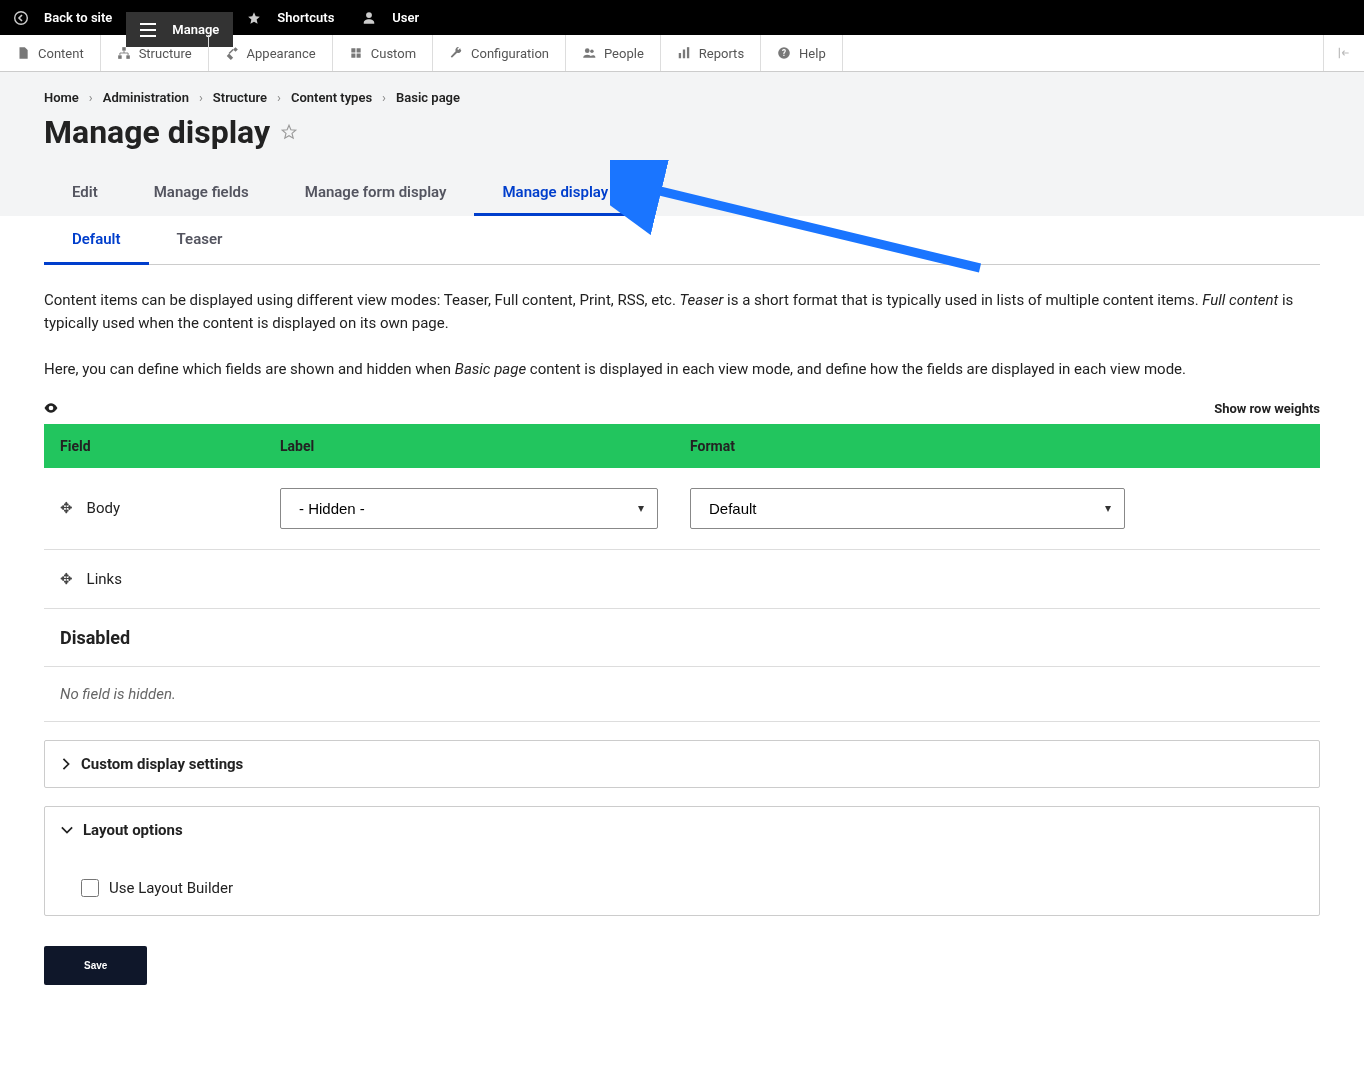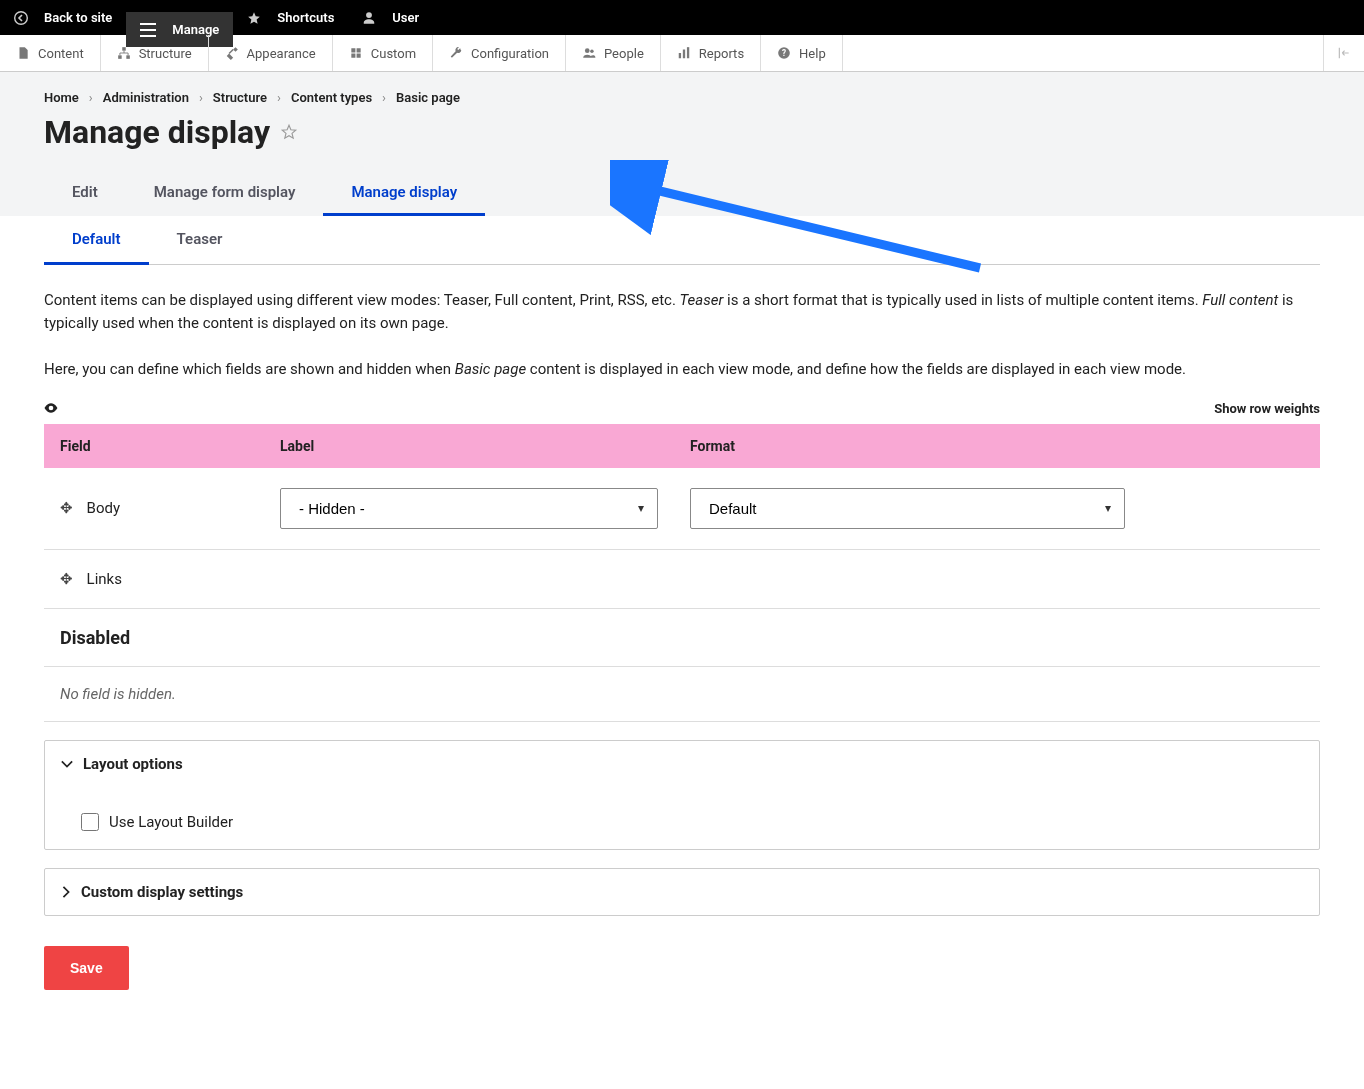--- a/index.html
+++ b/index.html
@@ -40,21 +40,21 @@
 
 
 .desc { margin: 24px 0 12px 0; font-size: 15px; line-height: 1.5; color: #222; }
 .desc em { font-style: italic; }
 
 
 .weights-row { display: flex; justify-content: space-between; align-items: center; gap: 6px; margin: 20px 0 8px 0; font-size: 13px; font-weight: 700; cursor: pointer; }
 
 
 .field-table { width: 100%; border-collapse: collapse; }
-.field-table thead th { background: #f9a8d4; text-align: left; padding: 14px 16px; font-size: 14px; font-weight: 700; }
+.field-table thead th { background: #22c55e; text-align: left; padding: 14px 16px; font-size: 14px; font-weight: 700; }
 .field-table tbody tr { border-bottom: 1px solid #ddd; }
 .field-table tbody td { padding: 20px 16px; font-size: 15px; vertical-align: middle; }
 .drag-cell { display: flex; align-items: center; gap: 14px; }
 .drag-handle { cursor: move; font-size: 15px; color: #444; }
 
 
 .select-wrap { position: relative; display: inline-block; width: 100%; max-width: 395px; }
 .select-wrap select { width: 100%; padding: 11px 38px 11px 18px; font-size: 15px; border: 1px solid #888; background: #fff; appearance: none; cursor: pointer; border-radius: 2px; }
 .select-wrap .chev { position: absolute; right: 14px; top: 50%; transform: translateY(-50%); pointer-events: none; font-size: 12px; color: #333; }
 
@@ -63,21 +63,21 @@
 .empty-msg { font-style: italic; color: #666; padding: 18px 16px; font-size: 15px; border-bottom: 1px solid #ddd; }
 
 
 .details { border: 1px solid #ccc; margin-top: 18px; border-radius: 2px; }
 .details-summary { display: flex; align-items: center; gap: 10px; padding: 14px 16px; font-weight: 700; font-size: 15px; cursor: pointer; }
 .details-body { padding: 10px 16px 18px 36px; }
 .checkbox-row { display: flex; align-items: center; gap: 10px; font-size: 15px; margin-top: 16px; }
 .checkbox-row input { width: 18px; height: 18px; }
 
 
-.save-btn { background: #ef4444; color: #fff; border: none; padding: 14px 26px; font-size: 14px; font-weight: 700; margin-top: 30px; cursor: pointer; border-radius: 2px; }
+.save-btn { background: #0f172a; color: #fff; border: none; padding: 14px 40px; font-size: 10px; font-weight: 700; margin-top: 30px; cursor: pointer; border-radius: 2px; }
 
 
 .arrow-overlay { position: absolute; pointer-events: none; }
 
 .icon-svg { flex-shrink: 0; }
 </style>
 </head>
 <body>
 
 <div class="top-bar">
@@ -188,20 +188,21 @@
     <a>Basic page</a>
   </div>
   <div class="page-title-row">
     <h1 class="page-title">Manage display</h1>
     <svg width="18" height="18" viewBox="0 0 24 24" style="cursor:pointer;">
         <path d="M12 3l2.5 6 6.5.5-5 4.3 1.6 6.4L12 17l-5.6 3.2L8 13.8 3 9.5l6.5-.5z" fill="none" stroke="#999" stroke-width="1.5"></path>
       </svg>
   </div>
   <div class="primary-tabs">
     <div class="primary-tab">Edit</div>
+    <div class="primary-tab">Manage fields</div>
     <div class="primary-tab">Manage form display</div>
     <div class="primary-tab active">Manage display</div>
   </div>
 </div>
 
 <div class="content">
 
   <div class="secondary-tabs">
     <div class="secondary-tab active">Default</div>
     <div class="secondary-tab">Teaser</div>
@@ -263,42 +264,42 @@
         </td>
       </tr>
     </tbody>
   </table>
 
   <div class="section-header">Disabled</div>
   <div class="empty-msg">No field is hidden.</div>
 
   <div class="details">
     <div class="details-summary">
+      <svg width="10" height="12" viewBox="0 0 10 14">
+          <path d="M2 1l6 6-6 6" fill="none" stroke="#222" stroke-width="2"></path>
+        </svg>
+      <span>Custom display settings</span>
+    </div>
+  </div>
+
+  <div class="details">
+    <div class="details-summary">
       <svg width="12" height="10" viewBox="0 0 14 10">
           <path d="M1 2l6 6 6-6" fill="none" stroke="#222" stroke-width="2"></path>
         </svg>
       <span>Layout options</span>
     </div>
     <div class="details-body">
       <label class="checkbox-row">
         <input type="checkbox" style="">
         <span>Use Layout Builder</span>
       </label>
     </div>
   </div>
 
-  <div class="details">
-    <div class="details-summary">
-      <svg width="10" height="12" viewBox="0 0 10 14">
-          <path d="M2 1l6 6-6 6" fill="none" stroke="#222" stroke-width="2"></path>
-        </svg>
-      <span>Custom display settings</span>
-    </div>
-  </div>
-
   <button class="save-btn">Save</button>
 </div>
 
 <svg class="arrow-overlay" width="400" height="120" style="left:610px; top:160px;">
   <defs>
     <marker id="arrowhead" markerWidth="12" markerHeight="10" refX="3" refY="5" orient="auto">
       <polygon points="0 0, 12 5, 0 10" fill="#1a75ff"></polygon>
     </marker>
   </defs>
   <line x1="370" y1="108" x2="25" y2="25" stroke="#1a75ff" stroke-width="9" marker-end="url(#arrowhead)"></line>

